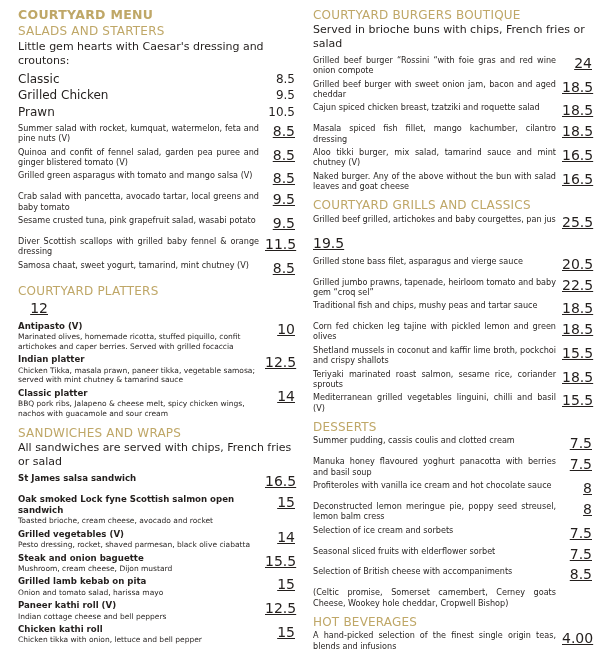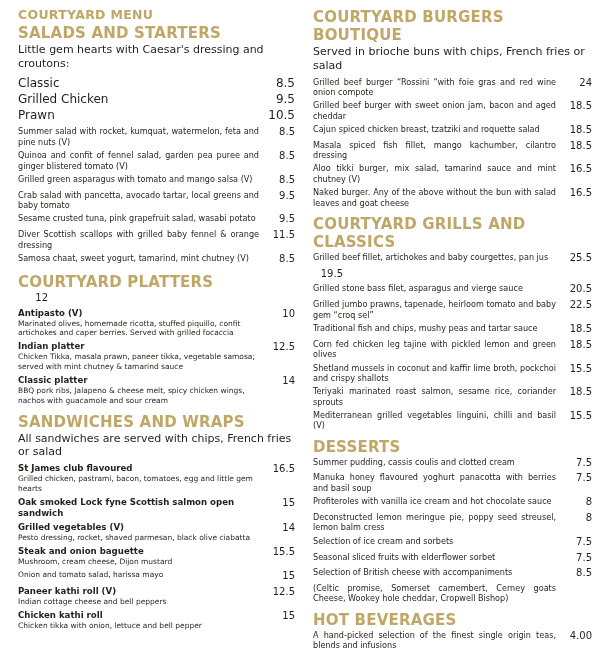--- a/index.html
+++ b/index.html
@@ -31,22 +31,22 @@
   .menu-title {
     color: #bfa767;
     font-size: 12.5px;
     font-weight: bold;
     letter-spacing: 0.3px;
     margin: 0 0 2px 0;
     line-height: 1.15;
   }
   .section-head {
     color: #bfa767;
-    font-size: 15px;
-    font-weight: bold;
+    font-size: 12px;
+    font-weight: normal;
     letter-spacing: 0.2px;
     margin: 0 0 1px 0;
     line-height: 1.2;
   }
   .section {
     margin-bottom: 7px;
   }
   .section-note {
     font-size: 11px;
     line-height: 1.25;
@@ -62,23 +62,24 @@
   }
   .item-body {
     flex: 1 1 auto;
     min-width: 0;
     padding-right: 6px;
   }
   .item-price {
     flex: 0 0 auto;
     width: 30px;
     text-align: right;
-    font-size: 10px;
+    font-size: 14px;
     line-height: 1.28;
     white-space: nowrap;
+    text-decoration: underline;
   }
   .item-name {
     font-size: 8.1px;
     line-height: 1.28;
   }
   .item-name.bold {
     font-weight: bold;
     font-size: 8.6px;
     line-height: 1.3;
   }
@@ -196,47 +197,48 @@
               <div class="item-desc">BBQ pork ribs, Jalapeno &amp; cheese melt, spicy chicken wings, nachos with guacamole and sour cream</div>
             </div>
             <div class="item-price">14</div>
           </div>
         </div>
         <div class="section">
           <div class="section-head">SANDWICHES AND WRAPS</div>
           <div class="section-note">All sandwiches are served with chips, French fries or salad</div>
           <div class="item">
             <div class="item-body">
-              <div class="item-name bold">St James club flavoured</div>
-              <div class="item-desc">Grilled chicken, pastrami, bacon, tomatoes, egg and little gem hearts</div>
+              <div class="item-name bold">St James salsa sandwich</div>
             </div>
             <div class="item-price">16.5</div>
           </div>
           <div class="item">
             <div class="item-body">
               <div class="item-name bold">Oak smoked Lock fyne Scottish salmon open sandwich</div>
+              <div class="item-desc">Toasted brioche, cream cheese, avocado and rocket</div>
             </div>
             <div class="item-price">15</div>
           </div>
           <div class="item">
             <div class="item-body">
               <div class="item-name bold">Grilled vegetables (V)</div>
               <div class="item-desc">Pesto dressing, rocket, shaved parmesan, black olive ciabatta</div>
             </div>
             <div class="item-price">14</div>
           </div>
           <div class="item">
             <div class="item-body">
               <div class="item-name bold">Steak and onion baguette</div>
               <div class="item-desc">Mushroom, cream cheese, Dijon mustard</div>
             </div>
             <div class="item-price">15.5</div>
           </div>
           <div class="item">
             <div class="item-body">
+              <div class="item-name bold">Grilled lamb kebab on pita</div>
               <div class="item-desc">Onion and tomato salad, harissa mayo</div>
             </div>
             <div class="item-price">15</div>
           </div>
           <div class="item">
             <div class="item-body">
               <div class="item-name bold">Paneer kathi roll (V)</div>
               <div class="item-desc">Indian cottage cheese and bell peppers</div>
             </div>
             <div class="item-price">12.5</div>
@@ -291,21 +293,21 @@
             <div class="item-body">
               <div class="item-name justify">Naked burger.  Any of the above without the bun with salad leaves and goat cheese</div>
             </div>
             <div class="item-price">16.5</div>
           </div>
         </div>
         <div class="section">
           <div class="section-head">COURTYARD GRILLS AND CLASSICS</div>
           <div class="item">
             <div class="item-body">
-              <div class="item-name justify">Grilled beef fillet, artichokes and baby courgettes, pan jus</div>
+              <div class="item-name justify">Grilled beef grilled, artichokes and baby courgettes, pan jus</div>
             </div>
             <div class="item-price">25.5</div>
           </div>
           <div class="item">
             <div class="item-price">19.5</div>
           </div>
           <div class="item">
             <div class="item-body">
               <div class="item-name justify">Grilled stone bass filet, asparagus and vierge sauce</div>
             </div>

